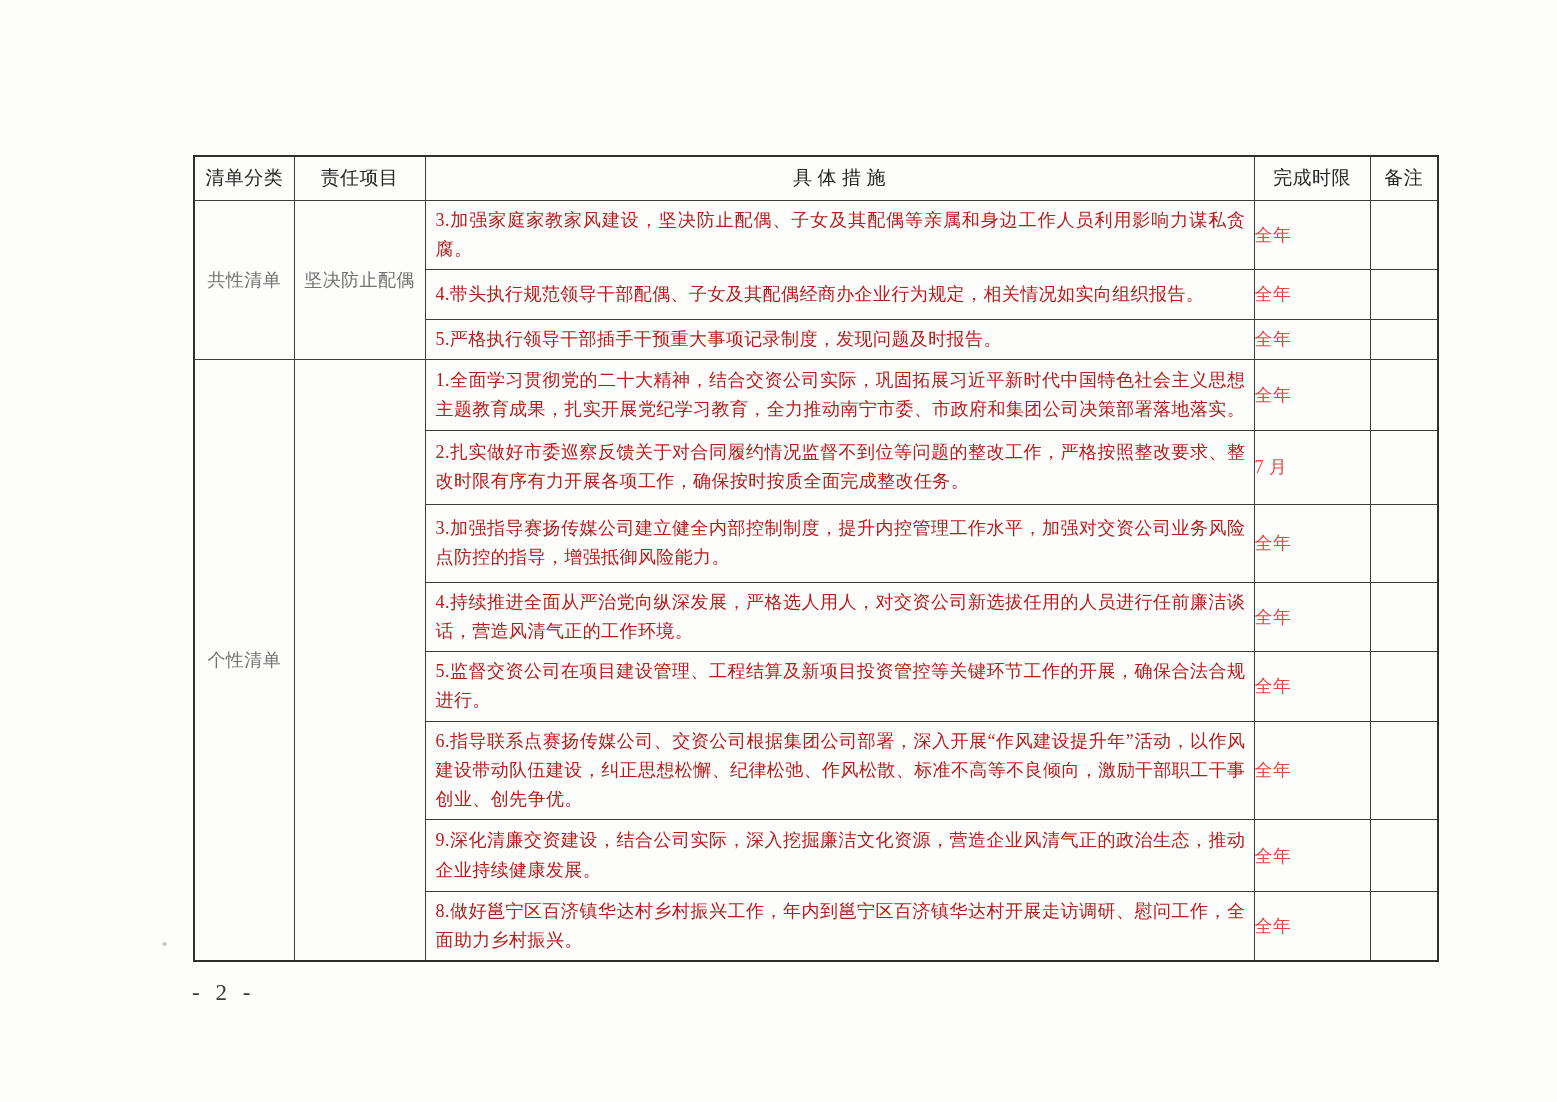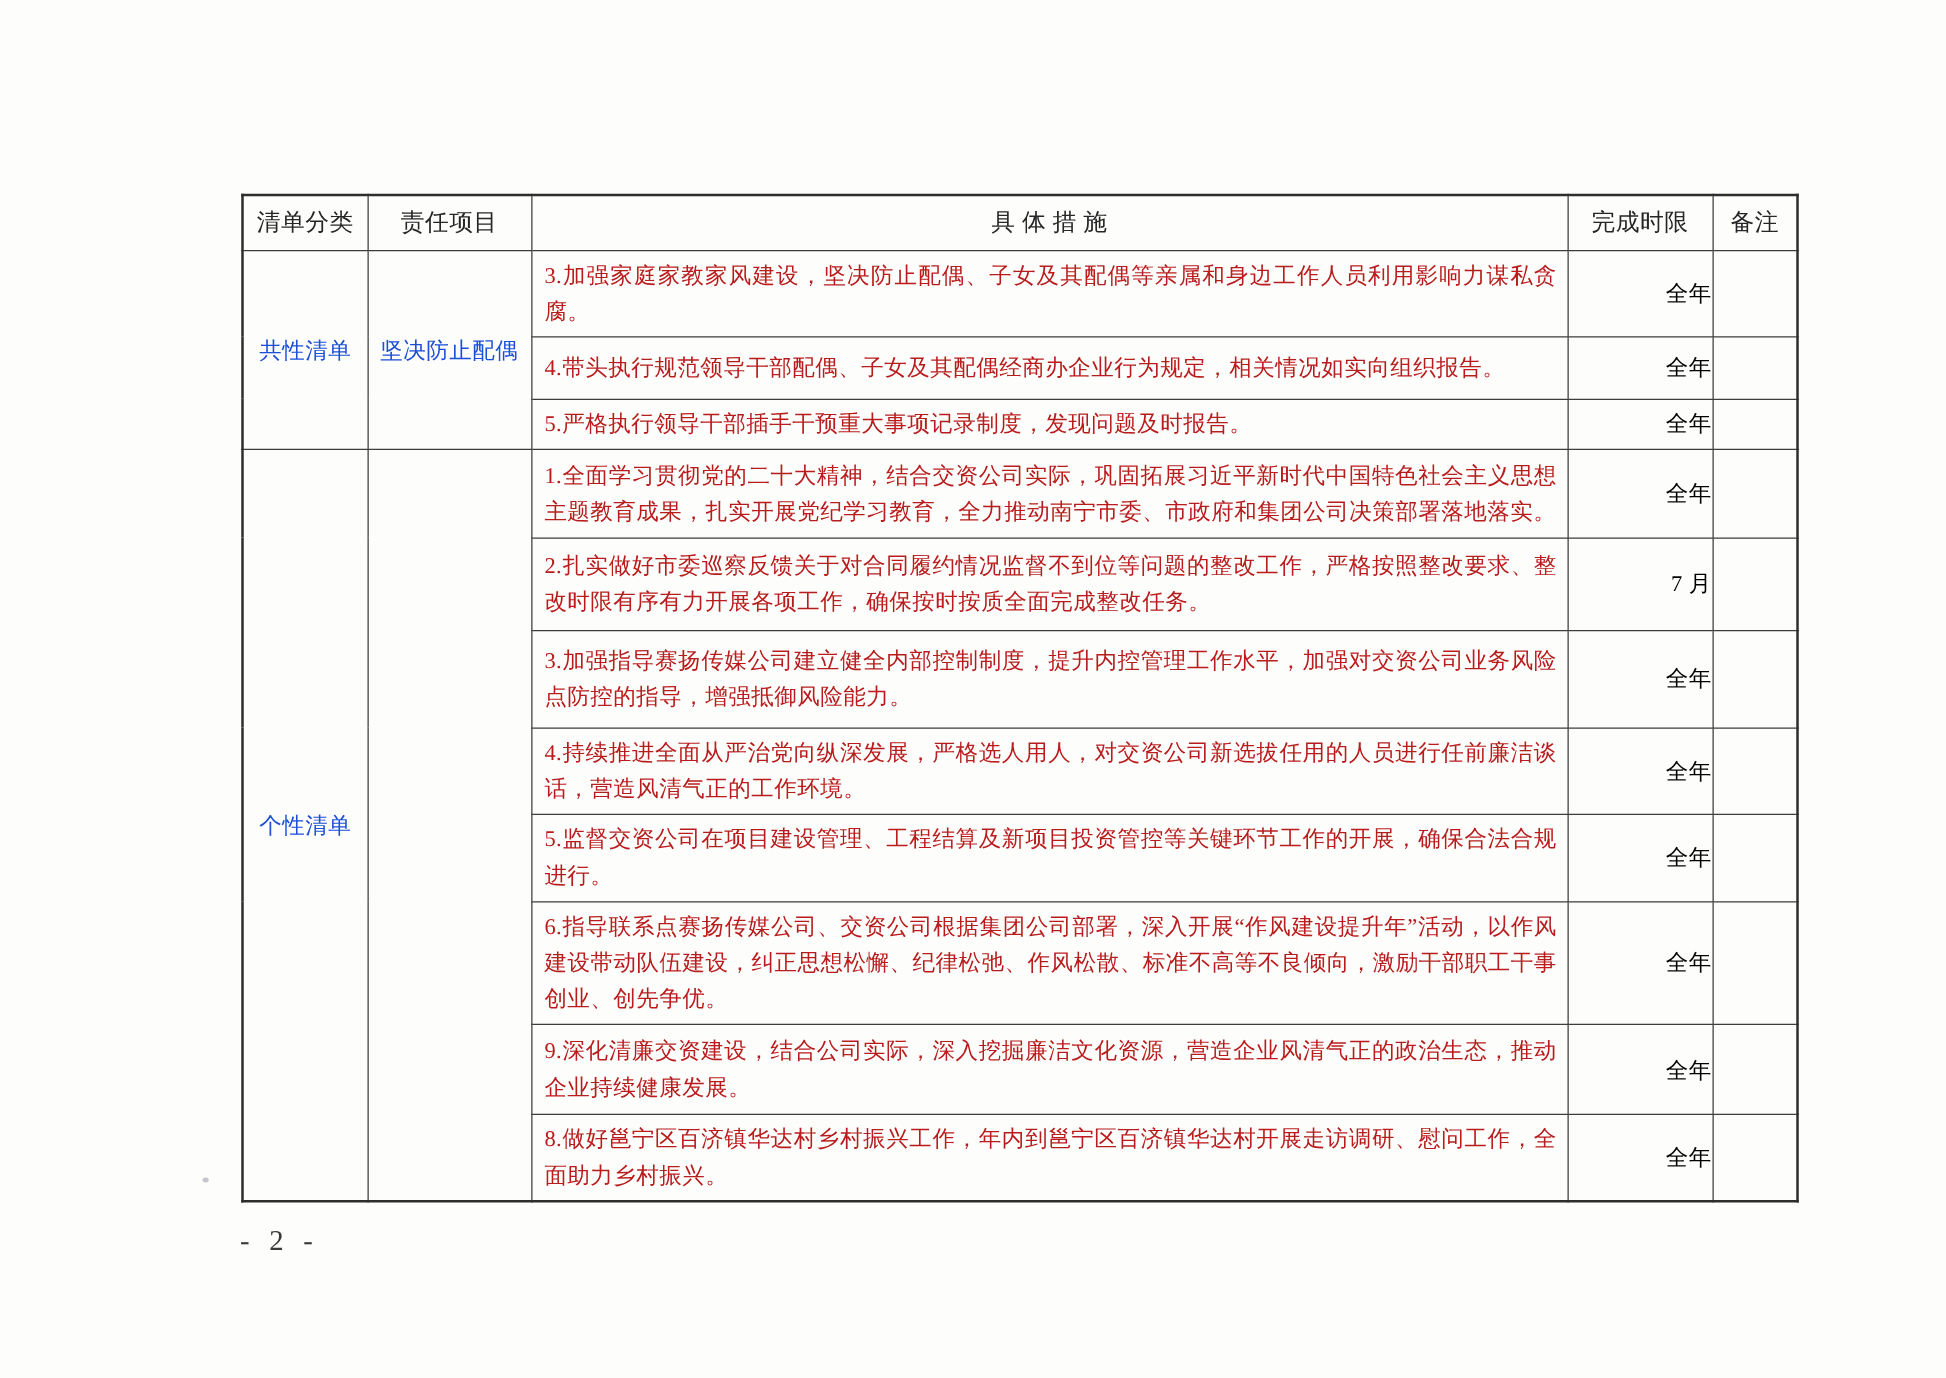--- a/index.html
+++ b/index.html
@@ -28,36 +28,36 @@
   }
   th.hdr {
     font-size: 19px;
     text-align: center;
     height: 44px;
     color: #262626;
   }
   td.category, td.project {
     text-align: center;
     font-size: 18px;
-    color: #1d4ed8;
+    color: #737373;
     letter-spacing: 1.5px;
   }
   td.measure {
     font-size: 18px;
     line-height: 1.62;
     padding: 5px 8px 5px 10px;
     text-align: justify;
     text-align-last: left;
     word-break: break-all;
     color: #b91c1c;
   }
   td.deadline {
-    text-align: right;
+    text-align: left;
     font-size: 18px;
-    color: #000000;
+    color: #ef4444;
   }
   td.remark { }
 
   .page-number {
     position: absolute;
     left: 192px; top: 980px;
     font-size: 23px;
     color: #3a3a3a;
     letter-spacing: 5px;
   }

